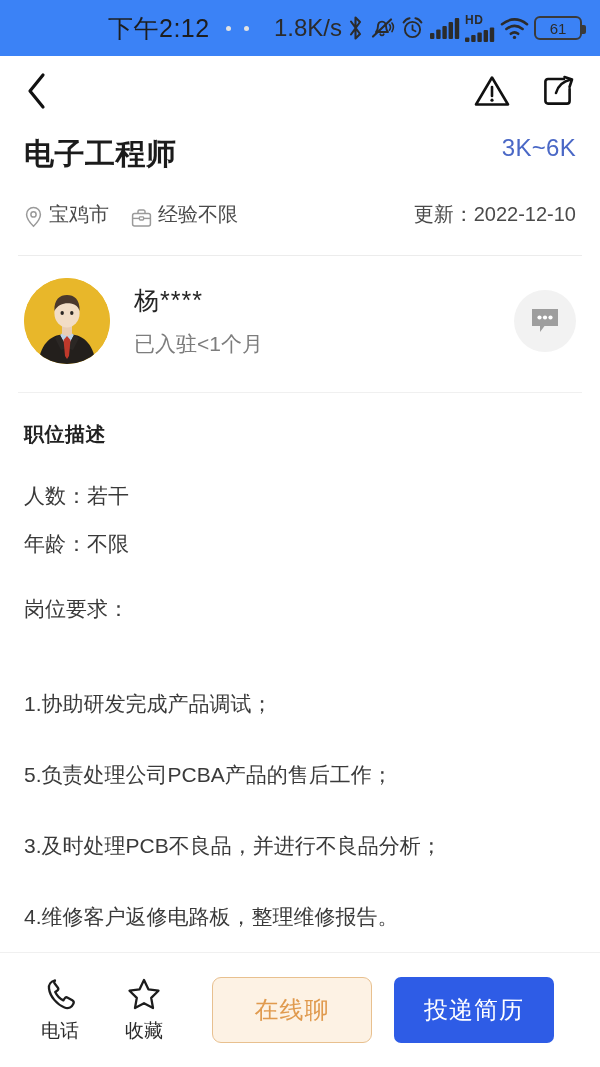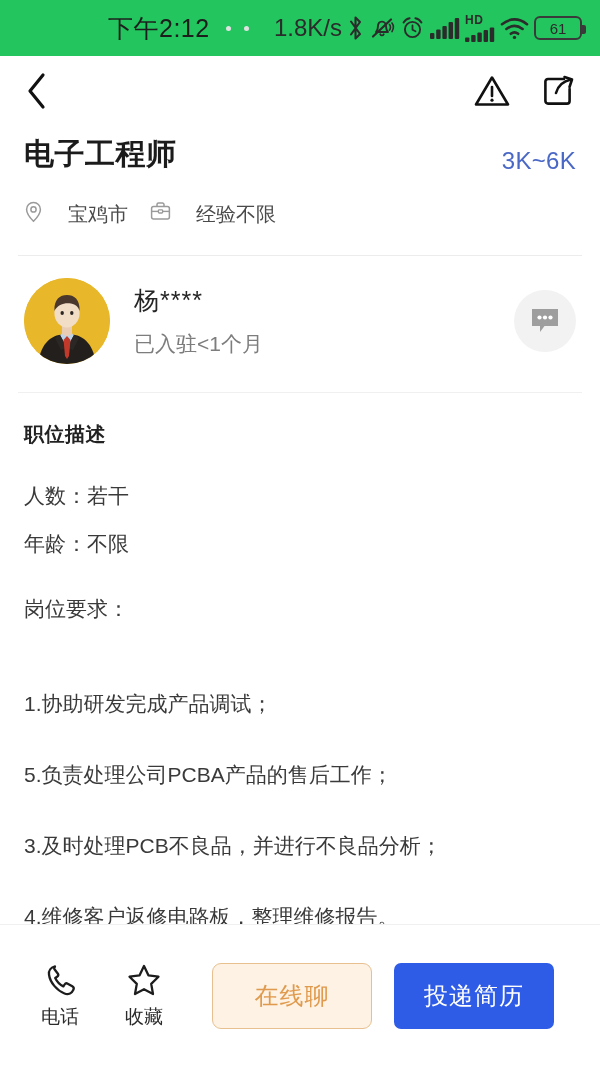--- a/index.html
+++ b/index.html
@@ -7,21 +7,21 @@
     width:600px; height:1067px;
     background:#ffffff;
     font-family:"Liberation Sans","DejaVu Sans",sans-serif;
     overflow:hidden;
   }
   .screen { position:relative; width:600px; height:1067px; background:#fff; }
 
   
   .statusbar {
     height:56px; display:flex; align-items:center;
-    padding:0 18px 0 0; background:#22c55e;
+    padding:0 18px 0 0; background:#3b82f6;
   }
   .sb-time {
     font-size:25px; color:#1d1d1d; font-weight:400;
     margin-left:108px; letter-spacing:.5px; white-space:nowrap;
   }
   .sb-dots { display:flex; align-items:center; gap:13px; margin-left:16px; }
   .sb-dot { width:5px; height:5px; border-radius:50%; background:#e2e2e2; }
   .sb-right {
     margin-left:auto; display:flex; align-items:center; gap:5px;
   }
@@ -39,33 +39,33 @@
 
   
   .navbar {
     height:70px; display:flex; align-items:center; padding:0 24px;
   }
   .nav-right { margin-left:auto; display:flex; align-items:center; gap:32px; }
   .nav-btn { display:flex; align-items:center; justify-content:center; cursor:pointer; }
 
   
   .titleblock { padding:8px 24px 0 24px; }
-  .title-row { display:flex; align-items:flex-end;gap:20px; }
+  .title-row { display:flex; align-items:flex-start;gap:20px; }
   .job-title {
     font-size:30px; font-weight:bold; color:#1b1b1b; letter-spacing:.5px;
   }
   .salary {
     margin-left:auto; font-size:24px; color:#4a68c6; font-weight:400;
     letter-spacing:.3px;
   }
   .meta-row {
     display:flex; align-items:center; margin-top:26px;
     font-size:20px; color:#4a4a4a;
   }
-  .meta-item { display:flex; align-items:flex-start; gap:25px; margin-right:22px; white-space:nowrap; }
+  .meta-item { display:flex; align-items:flex-end; gap:6px; margin-right:22px; white-space:nowrap; }
   .meta-update { margin-left:auto; font-size:20px; color:#4a4a4a; white-space:nowrap; }
 
   .divider { height:1px; background:#ececec; margin:27px 18px 0 18px; }
 
   
   .recruiter { display:flex; align-items:center; padding:22px 24px 0 24px; }
   .avatar {
     width:86px; height:86px; border-radius:50%; background:#e8b72a;
     position:relative; overflow:hidden; flex:none;
   }
@@ -89,21 +89,21 @@
   .fact-single { margin-top:20px; font-size:21px; color:#3a3a3a; }
 
   .body-text { margin-top:40px; font-size:21px; color:#3a3a3a; line-height:1; }
   .body-line { margin-bottom:0; }
   .gap-sm { height:24px; }
   .gap-lg { height:50px; }
   .indent { padding-left:9px; }
 
   
   .bottombar {
-    position:absolute; left:0; bottom:0; width:600px; height:143px;
+    position:absolute; left:0; bottom:0; width:600px; height:115px;
     background:#fff; border-top:1px solid #f0f0f0;
     display:flex; align-items:center; padding:0 22px;
   }
   .bb-icon-btn {
     width:76px; display:flex; flex-direction:column; align-items:center;
     cursor:pointer; margin-right:8px;
   }
   .bb-label { font-size:19px; color:#2b2b2b; margin-top:7px; }
   .btn-chat {
     width:160px; height:66px; border-radius:9px;
@@ -223,20 +223,21 @@
       </div>
       <div class="meta-item">
         <svg width="21" height="20" viewBox="0 0 21 20">
           <rect x="1.6" y="5.4" width="17.8" height="12.6" rx="2" fill="none" stroke="#9a9a9a" stroke-width="1.5"></rect>
           <path d="M7 5.4 V3.6 a1.6 1.6 0 0 1 1.6-1.6 h3.8 a1.6 1.6 0 0 1 1.6 1.6 V5.4" fill="none" stroke="#9a9a9a" stroke-width="1.5"></path>
           <line x1="1.6" y1="10.4" x2="19.4" y2="10.4" stroke="#9a9a9a" stroke-width="1.4"></line>
           <rect x="8.4" y="8.8" width="4.2" height="3.2" rx="0.8" fill="#fff" stroke="#9a9a9a" stroke-width="1.3"></rect>
         </svg>
         <span>经验不限</span>
       </div>
+      <div class="meta-update">更新：2022-12-10</div>
     </div>
   </div>
 
   <div class="divider"></div>
 
   <div class="recruiter">
     <div class="avatar">
       <svg width="86" height="86" viewBox="0 0 86 86">
         <circle cx="43" cy="43" r="43" fill="#e8b72a"></circle>
 

